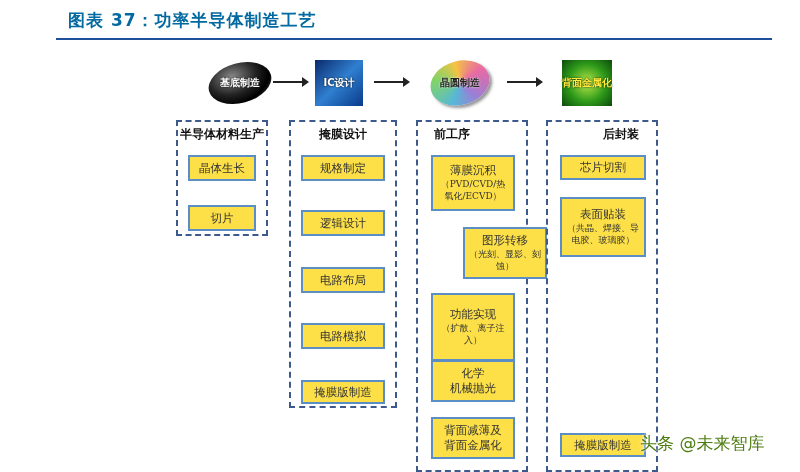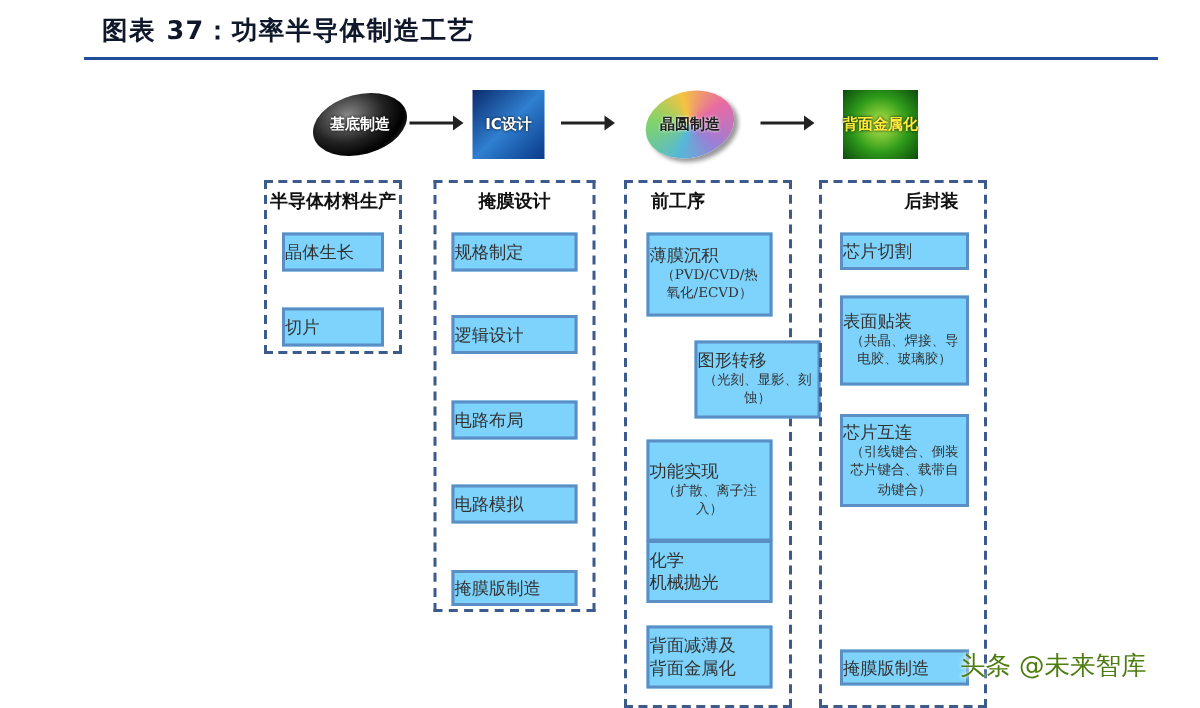--- a/index.html
+++ b/index.html
@@ -1,36 +1,36 @@
 <!DOCTYPE html>
 <html><head>
 <meta charset="utf-8">
 <style>
   html, body { margin:0; padding:0; }
   body { width:800px; height:472px; background:#ffffff; position:relative; overflow:hidden;
          font-family: "DejaVu Serif", "Liberation Serif", serif; color:#222; }
-  .title { position:absolute; left:68px; top:9px; font-family:"DejaVu Sans", sans-serif; font-weight:bold; font-size:17px; color:#0f172a; letter-spacing:1px;text-align:right; }
+  .title { position:absolute; left:68px; top:9px; font-family:"DejaVu Sans", sans-serif; font-weight:bold; font-size:17px; color:#0369a1; letter-spacing:1px;text-align:right; }
   .title-rule { position:absolute; left:56px; top:38px; width:716px; height:2px; background:#1f4e9a; }
   .stage { position:absolute; top:58px; height:50px; display:flex; align-items:center; justify-content:center; }
   .stage .lbl { font-family:"DejaVu Sans", sans-serif; font-size:10px; font-weight:bold; color:#fff; text-shadow:0 0 2px #000; position:relative; z-index:2; }
   .wafer-dark { left:205px; width:70px; }
   .wafer-dark .disc { position:absolute; width:64px; height:40px; border-radius:50%; background:radial-gradient(ellipse at 40% 30%, #888 0%, #222 45%, #000 70%, #666 100%); transform:rotate(-15deg); }
   .ic { left:315px; width:48px; }
   .ic .sq { position:absolute; width:48px; height:46px; background:linear-gradient(135deg,#0b2a6b,#2f7fd0 50%,#0a3a8a); }
   .wafer-color { left:428px; width:64px; }
   .wafer-color .disc { position:absolute; width:60px; height:44px; border-radius:50%; background:conic-gradient(#f6c342,#e86aa3,#9a7fd6,#56b8d8,#7fd36b,#f6c342); transform:rotate(-15deg); box-shadow:2px 3px 3px #999; }
   .wafer-color .lbl { color:#222; text-shadow:0 0 2px #fff; }
   .chip { left:562px; width:50px; }
   .chip .sq { position:absolute; width:50px; height:46px; background:radial-gradient(circle,#b9e84a,#2e9a1a 55%,#0c4a0c); }
   .chip .lbl { color:#ffeb3b; }
   .arrow { position:absolute; top:81px; height:2px; background:#222; }
   .arrow::after { content:""; position:absolute; right:-2px; top:-4px; border-left:7px solid #222; border-top:5px solid transparent; border-bottom:5px solid transparent; }
   .group { position:absolute; border:2px dashed #3d5a8c; box-sizing:border-box; }
   .ghead { position:absolute; top:4px; left:0; right:0; text-align:center; font-weight:bold; font-size:12px; color:#111; }
-  .box { position:absolute; border:2px solid #5b8ec5; box-sizing:border-box; background:#7dd3fc; display:flex; flex-direction:column; align-items:flex-start; justify-content:center; text-align:center; font-size:11.5px; color:#333; line-height:1.3; }
+  .box { position:absolute; border:2px solid #5b8ec5; box-sizing:border-box; background:#fde047; display:flex; flex-direction:column; align-items:center; justify-content:center; text-align:center; font-size:11.5px; color:#333; line-height:1.3; }
   .box .sub { font-size:9px; line-height:1.35; padding:0 4px; }
   .watermark { position:absolute; left:640px; top:432px; font-family:"DejaVu Sans", sans-serif; font-size:17px; color:#4d7c0f; text-shadow:0 0 3px #fff, 0 0 3px #fff; }
 </style>
 </head>
 <body>
 
 <div class="title">图表 37：功率半导体制造工艺</div>
 <div class="title-rule"></div>
 
 <div class="stage wafer-dark">
@@ -108,22 +108,18 @@
 
 <div class="group" style="left:546px;top:120px;width:112px;height:352px;">
   <div class="ghead" style="text-align:center;left:38px;">后封装</div>
   <div class="box" style="left:12px;top:33px;width:86px;height:25px;">
       <span>芯片切割</span>
     </div>
   <div class="box" style="left:12px;top:75px;width:86px;height:60px;">
     <span>表面贴装</span>
     <span class="sub">（共晶、焊接、导电胶、玻璃胶）</span>
   </div>
-  <div class="box" style="left:12px;top:154px;width:86px;height:62px;">
-    <span>芯片互连</span>
-    <span class="sub">（引线键合、倒装芯片键合、载带自动键合）</span>
-  </div>
   <div class="box" style="left:12px;top:311px;width:86px;height:24px;">
       <span>掩膜版制造</span>
     </div>
 </div>
 
 <div class="watermark">头条 @未来智库</div>
 
 </body></html>

